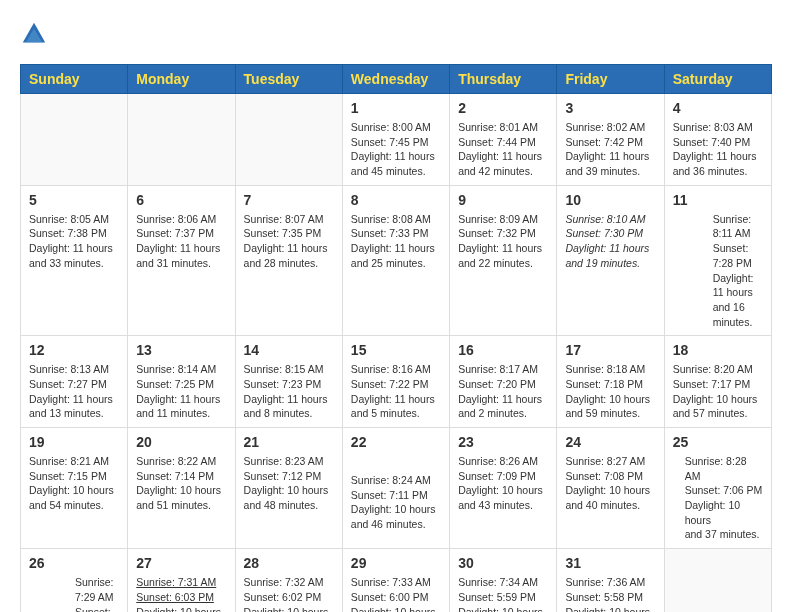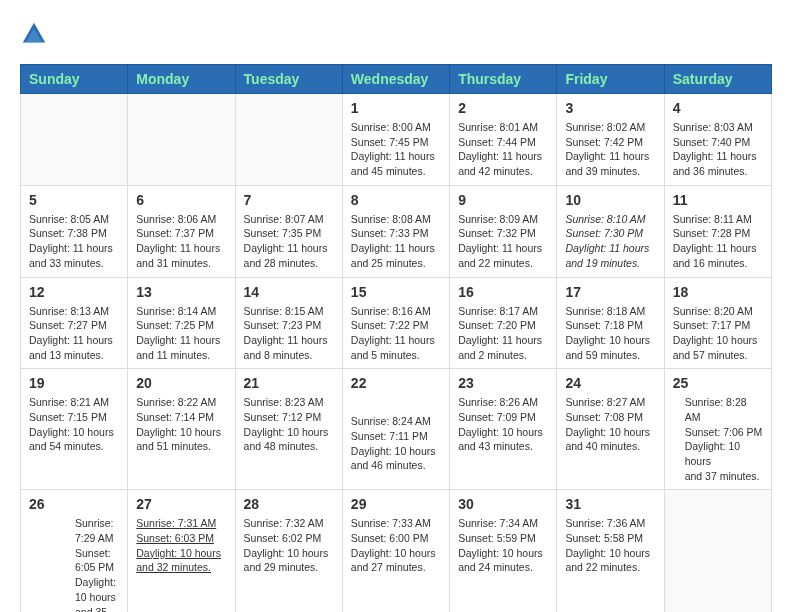--- a/index.html
+++ b/index.html
@@ -53,21 +53,21 @@
       font-size: 16px;
       color: #555;
     }
     .calendar {
       width: 100%;
       border-collapse: collapse;
       border: 1px solid #ccc;
     }
     .calendar th {
       background-color: #2a6db5;
-      color: #86efac;
+      color: #fde047;
       text-align: left;
       padding: 6px 8px;
       font-size: 14px;
       font-weight: bold;
       border: 1px solid #1a5a9a;
     }
     .calendar td {
       vertical-align: top;
       padding: 6px 8px;
       border: 1px solid #ddd;
@@ -195,21 +195,21 @@
         </td>
         <td>
           <div class="day-number">10</div>
           <div class="day-info" style="white-space: pre-line; font-style: italic;">Sunrise: 8:10 AM
 Sunset: 7:30 PM
 Daylight: 11 hours
 and 19 minutes.</div>
         </td>
         <td>
           <div class="day-number">11</div>
-          <div class="day-info" style="white-space: pre-line;">Sunrise: 8:11 AM
+          <div class="day-info" style="white-space: pre-line; margin-left: 40px;">Sunrise: 8:11 AM
 Sunset: 7:28 PM
 Daylight: 11 hours
 and 16 minutes.</div>
         </td>
       </tr>
       <tr>
         <td>
           <div class="day-number">12</div>
           <div class="day-info" style="white-space: pre-line;">Sunrise: 8:13 AM
 Sunset: 7:27 PM

